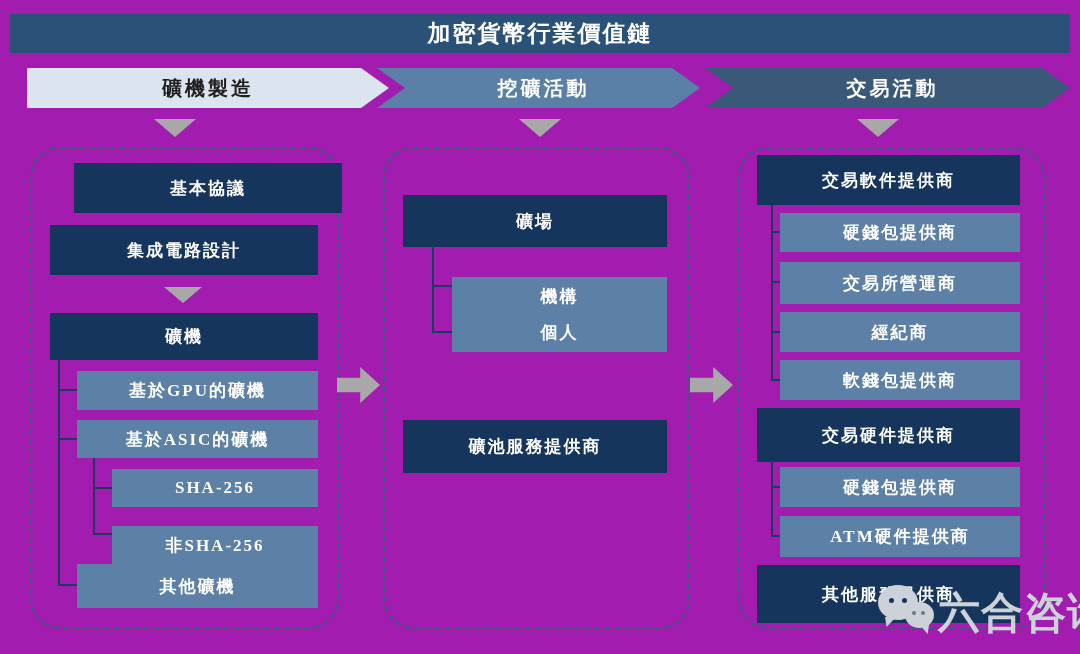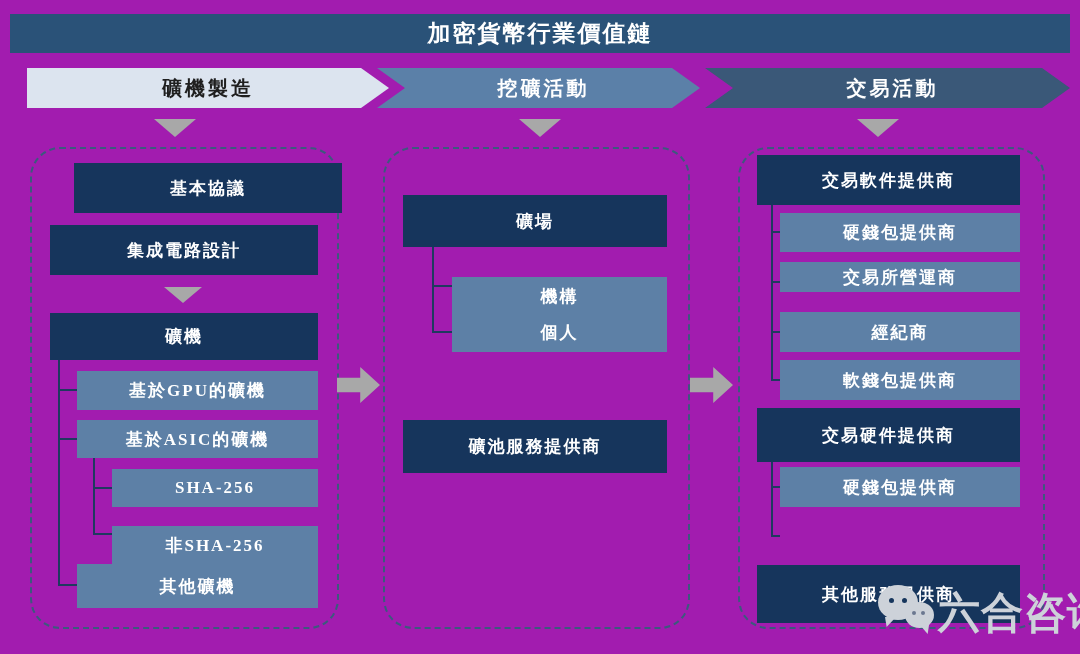--- a/index.html
+++ b/index.html
@@ -162,34 +162,37 @@
   <div class="line v" style="left:432px;top:247px;height:86px;"></div>
   <div class="line h" style="left:432px;top:285px;width:20px;"></div>
   <div class="line h" style="left:432px;top:331px;width:20px;"></div>
 
   <div class="node dark" style="left:757px;top:155px;width:263px;height:50px;">
     <span>交易軟件提供商</span>
   </div>
   <div class="node mid" style="left:780px;top:213px;width:240px;height:39px;">
     <span>硬錢包提供商</span>
   </div>
-  <div class="node mid" style="left:780px;top:262px;width:240px;height:30px;">
+  <div class="node mid" style="left:780px;top:262px;width:240px;height:42px;">
     <span>交易所營運商</span>
   </div>
   <div class="node mid" style="left:780px;top:312px;width:240px;height:40px;justify-content:center;">
     <span>經紀商</span>
   </div>
   <div class="node mid" style="left:780px;top:360px;width:240px;height:40px;">
     <span>軟錢包提供商</span>
   </div>
   <div class="node dark" style="left:757px;top:408px;width:263px;height:54px;">
     <span>交易硬件提供商</span>
   </div>
   <div class="node mid" style="left:780px;top:467px;width:240px;height:40px;">
     <span>硬錢包提供商</span>
+  </div>
+  <div class="node mid" style="left:780px;top:516px;width:240px;height:41px;">
+    <span>ATM硬件提供商</span>
   </div>
   <div class="node dark" style="left:757px;top:565px;width:263px;height:58px;">
     <span>其他服務提供商</span>
   </div>
 
   <div class="line v" style="left:771px;top:205px;height:176px;"></div>
   <div class="line h" style="left:771px;top:231px;width:9px;"></div>
   <div class="line h" style="left:771px;top:281px;width:9px;"></div>
   <div class="line h" style="left:771px;top:331px;width:9px;"></div>
   <div class="line h" style="left:771px;top:379px;width:9px;"></div>

